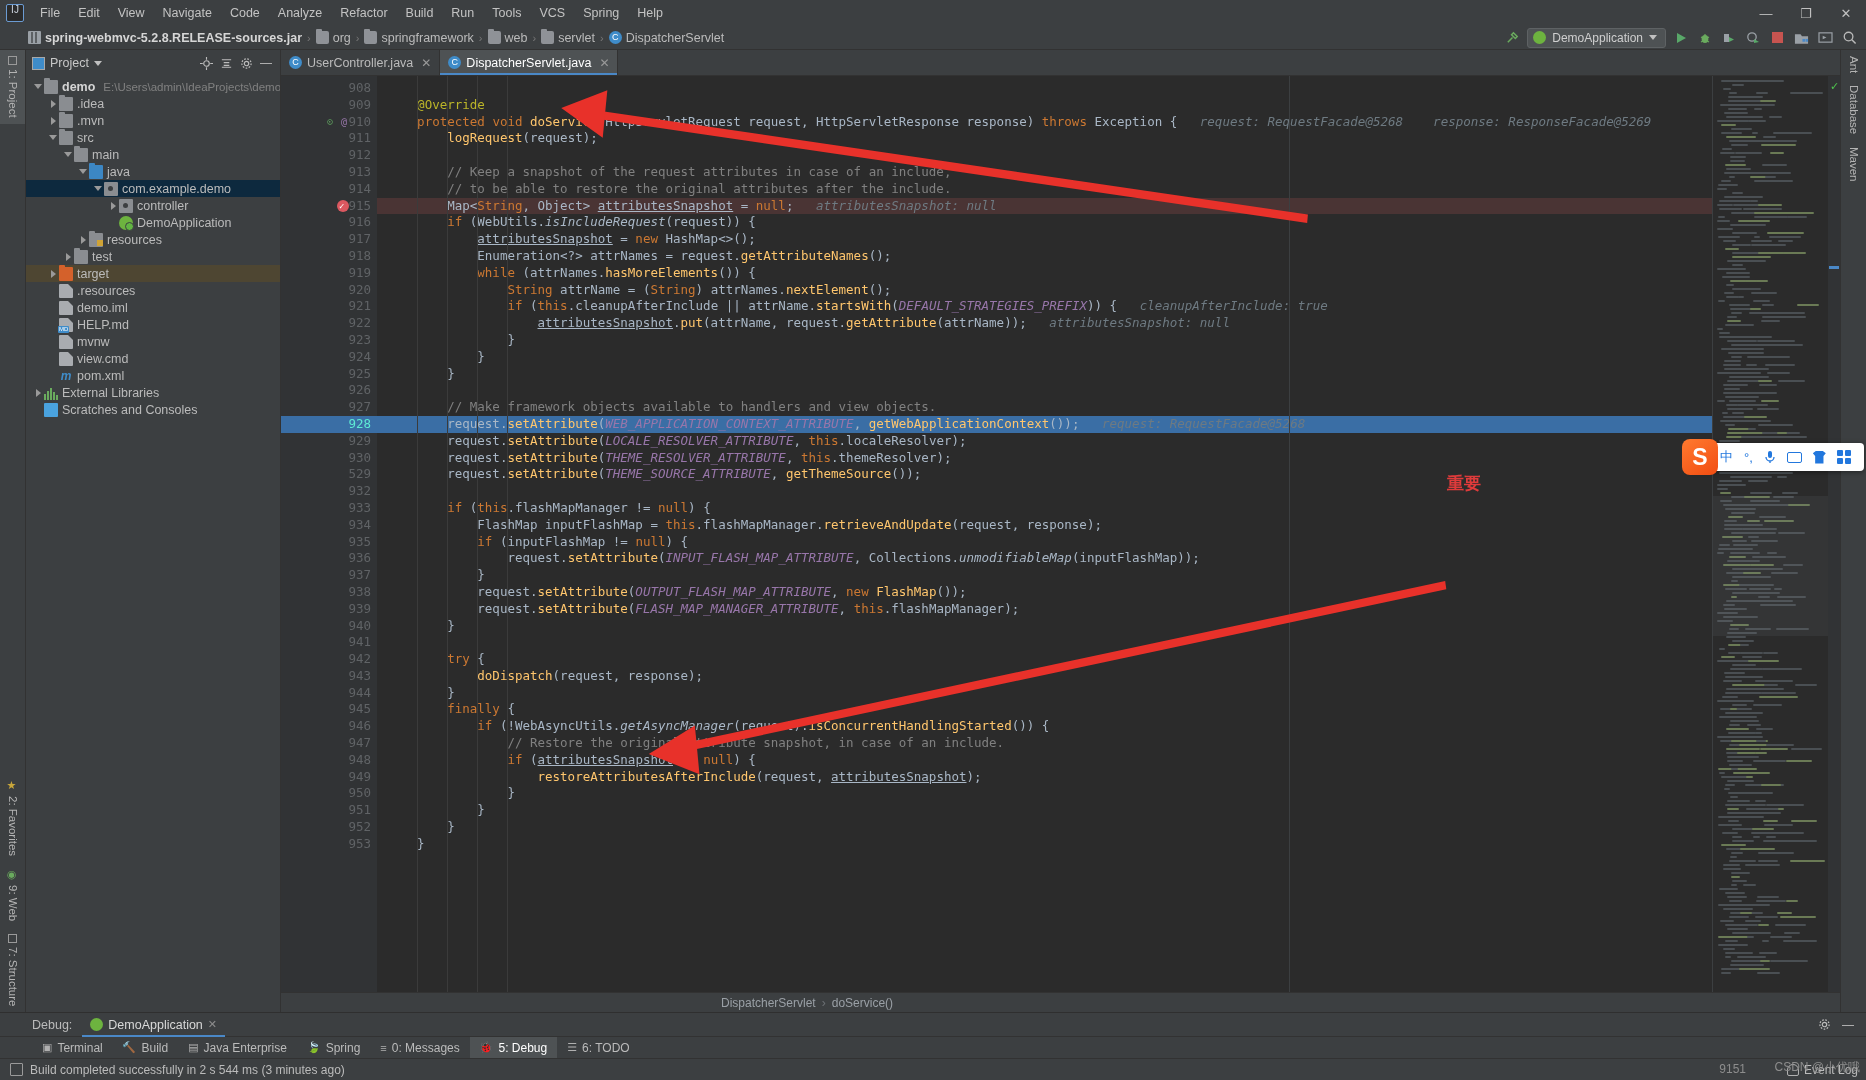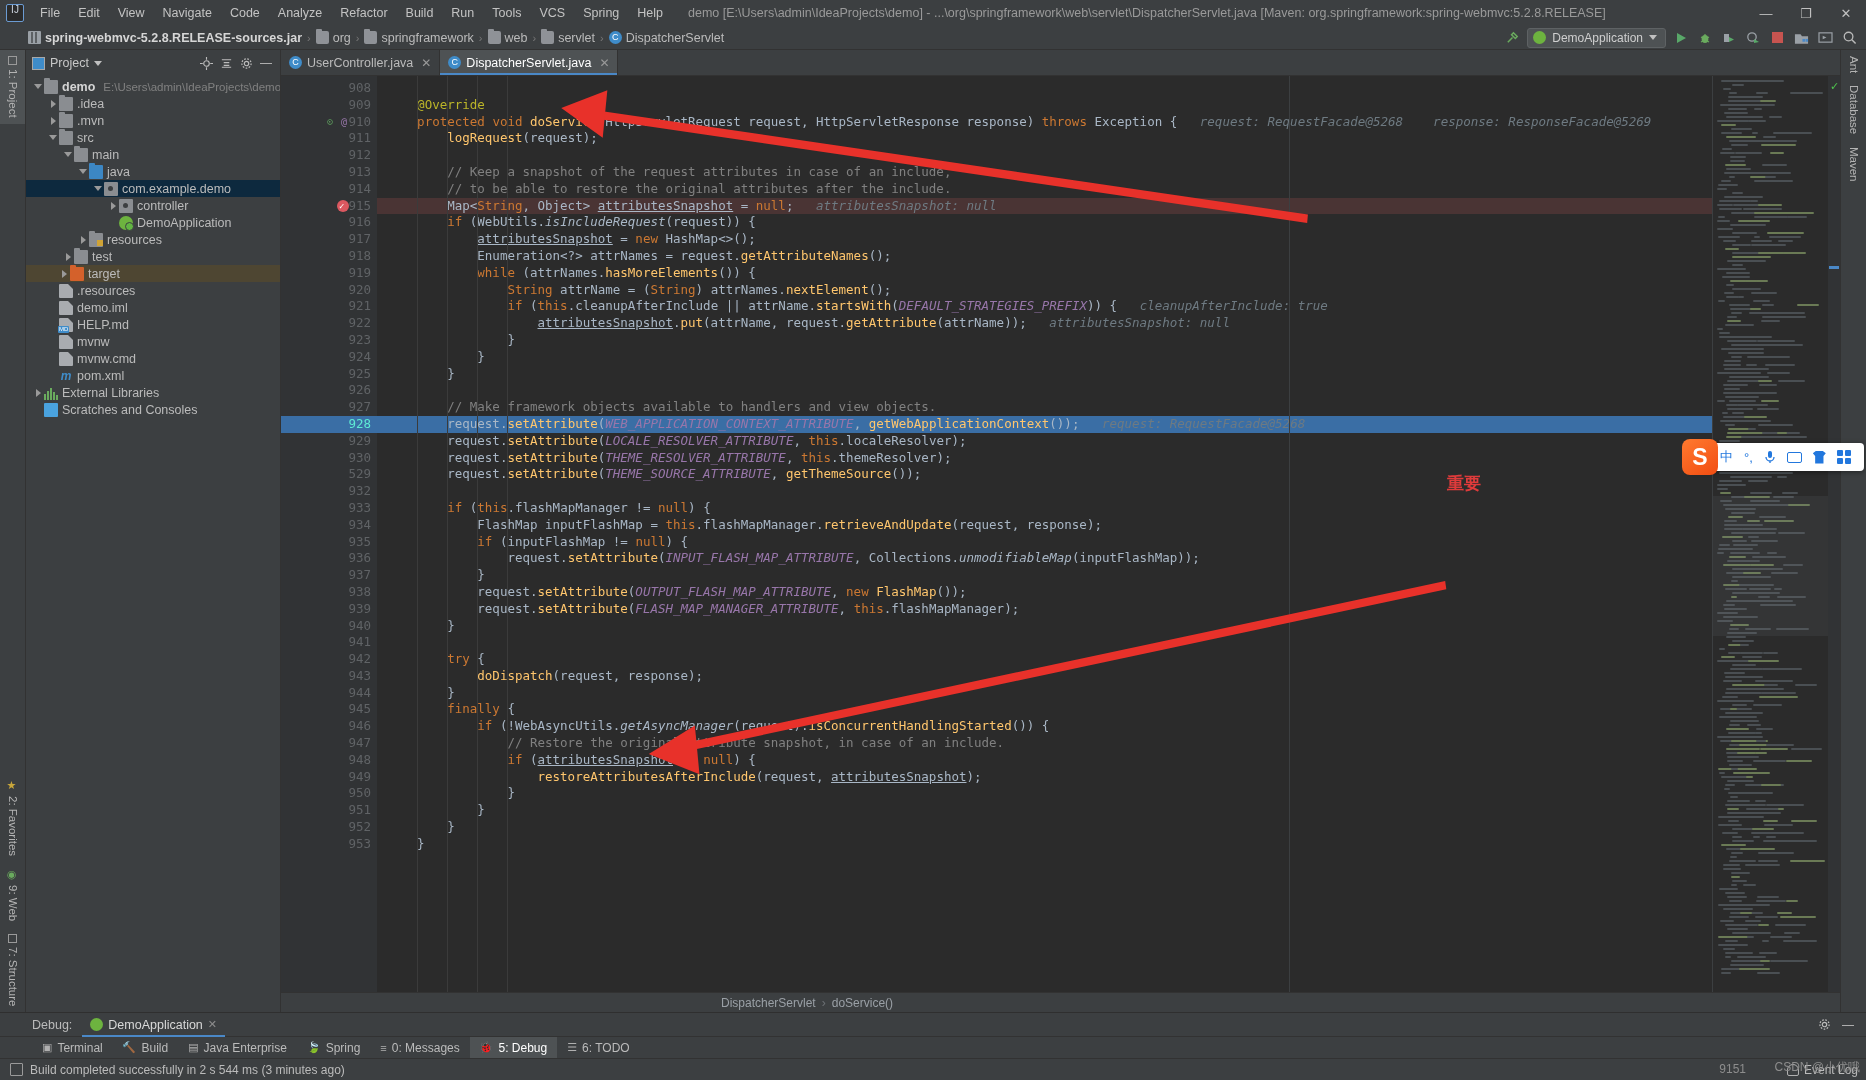--- a/index.html
+++ b/index.html
@@ -284,21 +284,20 @@
         <div class="menu-item">Code</div>
         <div class="menu-item">Analyze</div>
         <div class="menu-item">Refactor</div>
         <div class="menu-item">Build</div>
         <div class="menu-item">Run</div>
         <div class="menu-item">Tools</div>
         <div class="menu-item">VCS</div>
         <div class="menu-item">Spring</div>
         <div class="menu-item">Help</div>
       </div>
-    <div class="title-text">demo [E:\Users\admin\IdeaProjects\demo] - ...\org\springframework\web\servlet\DispatcherServlet.java [Maven: org.springframework:spring-webmvc:5.2.8.RELEASE]</div>
     <div class="win-buttons">
       <div class="win-btn">—</div>
       <div class="win-btn">❐</div>
       <div class="win-btn close">✕</div>
     </div>
   </div>
 
   <div class="navbar">
     <div class="crumb" id="navcrumbs">
         <span style="display: flex; align-items: center;">
@@ -508,21 +507,21 @@
             <span class="tico f-res"></span>
             <span>resources</span>
           </div>
           <div class="trow" style="padding-left: 36px;">
             <span class="arrow closed">
               <i></i>
             </span>
             <span class="tico f-gray"></span>
             <span>test</span>
           </div>
-          <div class="trow sel-target" style="padding-left: 32px;">
+          <div class="trow sel-target" style="padding-left: 21px;">
             <span class="arrow closed">
               <i></i>
             </span>
             <span class="tico f-orange"></span>
             <span>target</span>
           </div>
           <div class="trow" style="padding-left: 21px;">
             <span class="arrow "></span>
             <span class="tico ic-file"></span>
             <span>.resources</span>
@@ -540,21 +539,21 @@
             <span>HELP.md</span>
           </div>
           <div class="trow" style="padding-left: 21px;">
             <span class="arrow "></span>
             <span class="tico ic-file"></span>
             <span>mvnw</span>
           </div>
           <div class="trow" style="padding-left: 21px;">
             <span class="arrow "></span>
             <span class="tico ic-file"></span>
-            <span>mvnw.cmd</span>
+            <span>view.cmd</span>
           </div>
           <div class="trow" style="padding-left: 21px;">
             <span class="arrow "></span>
             <span class="tico ic-m">m</span>
             <span>pom.xml</span>
           </div>
           <div class="trow" style="padding-left: 6px;">
             <span class="arrow closed">
               <i></i>
             </span>

